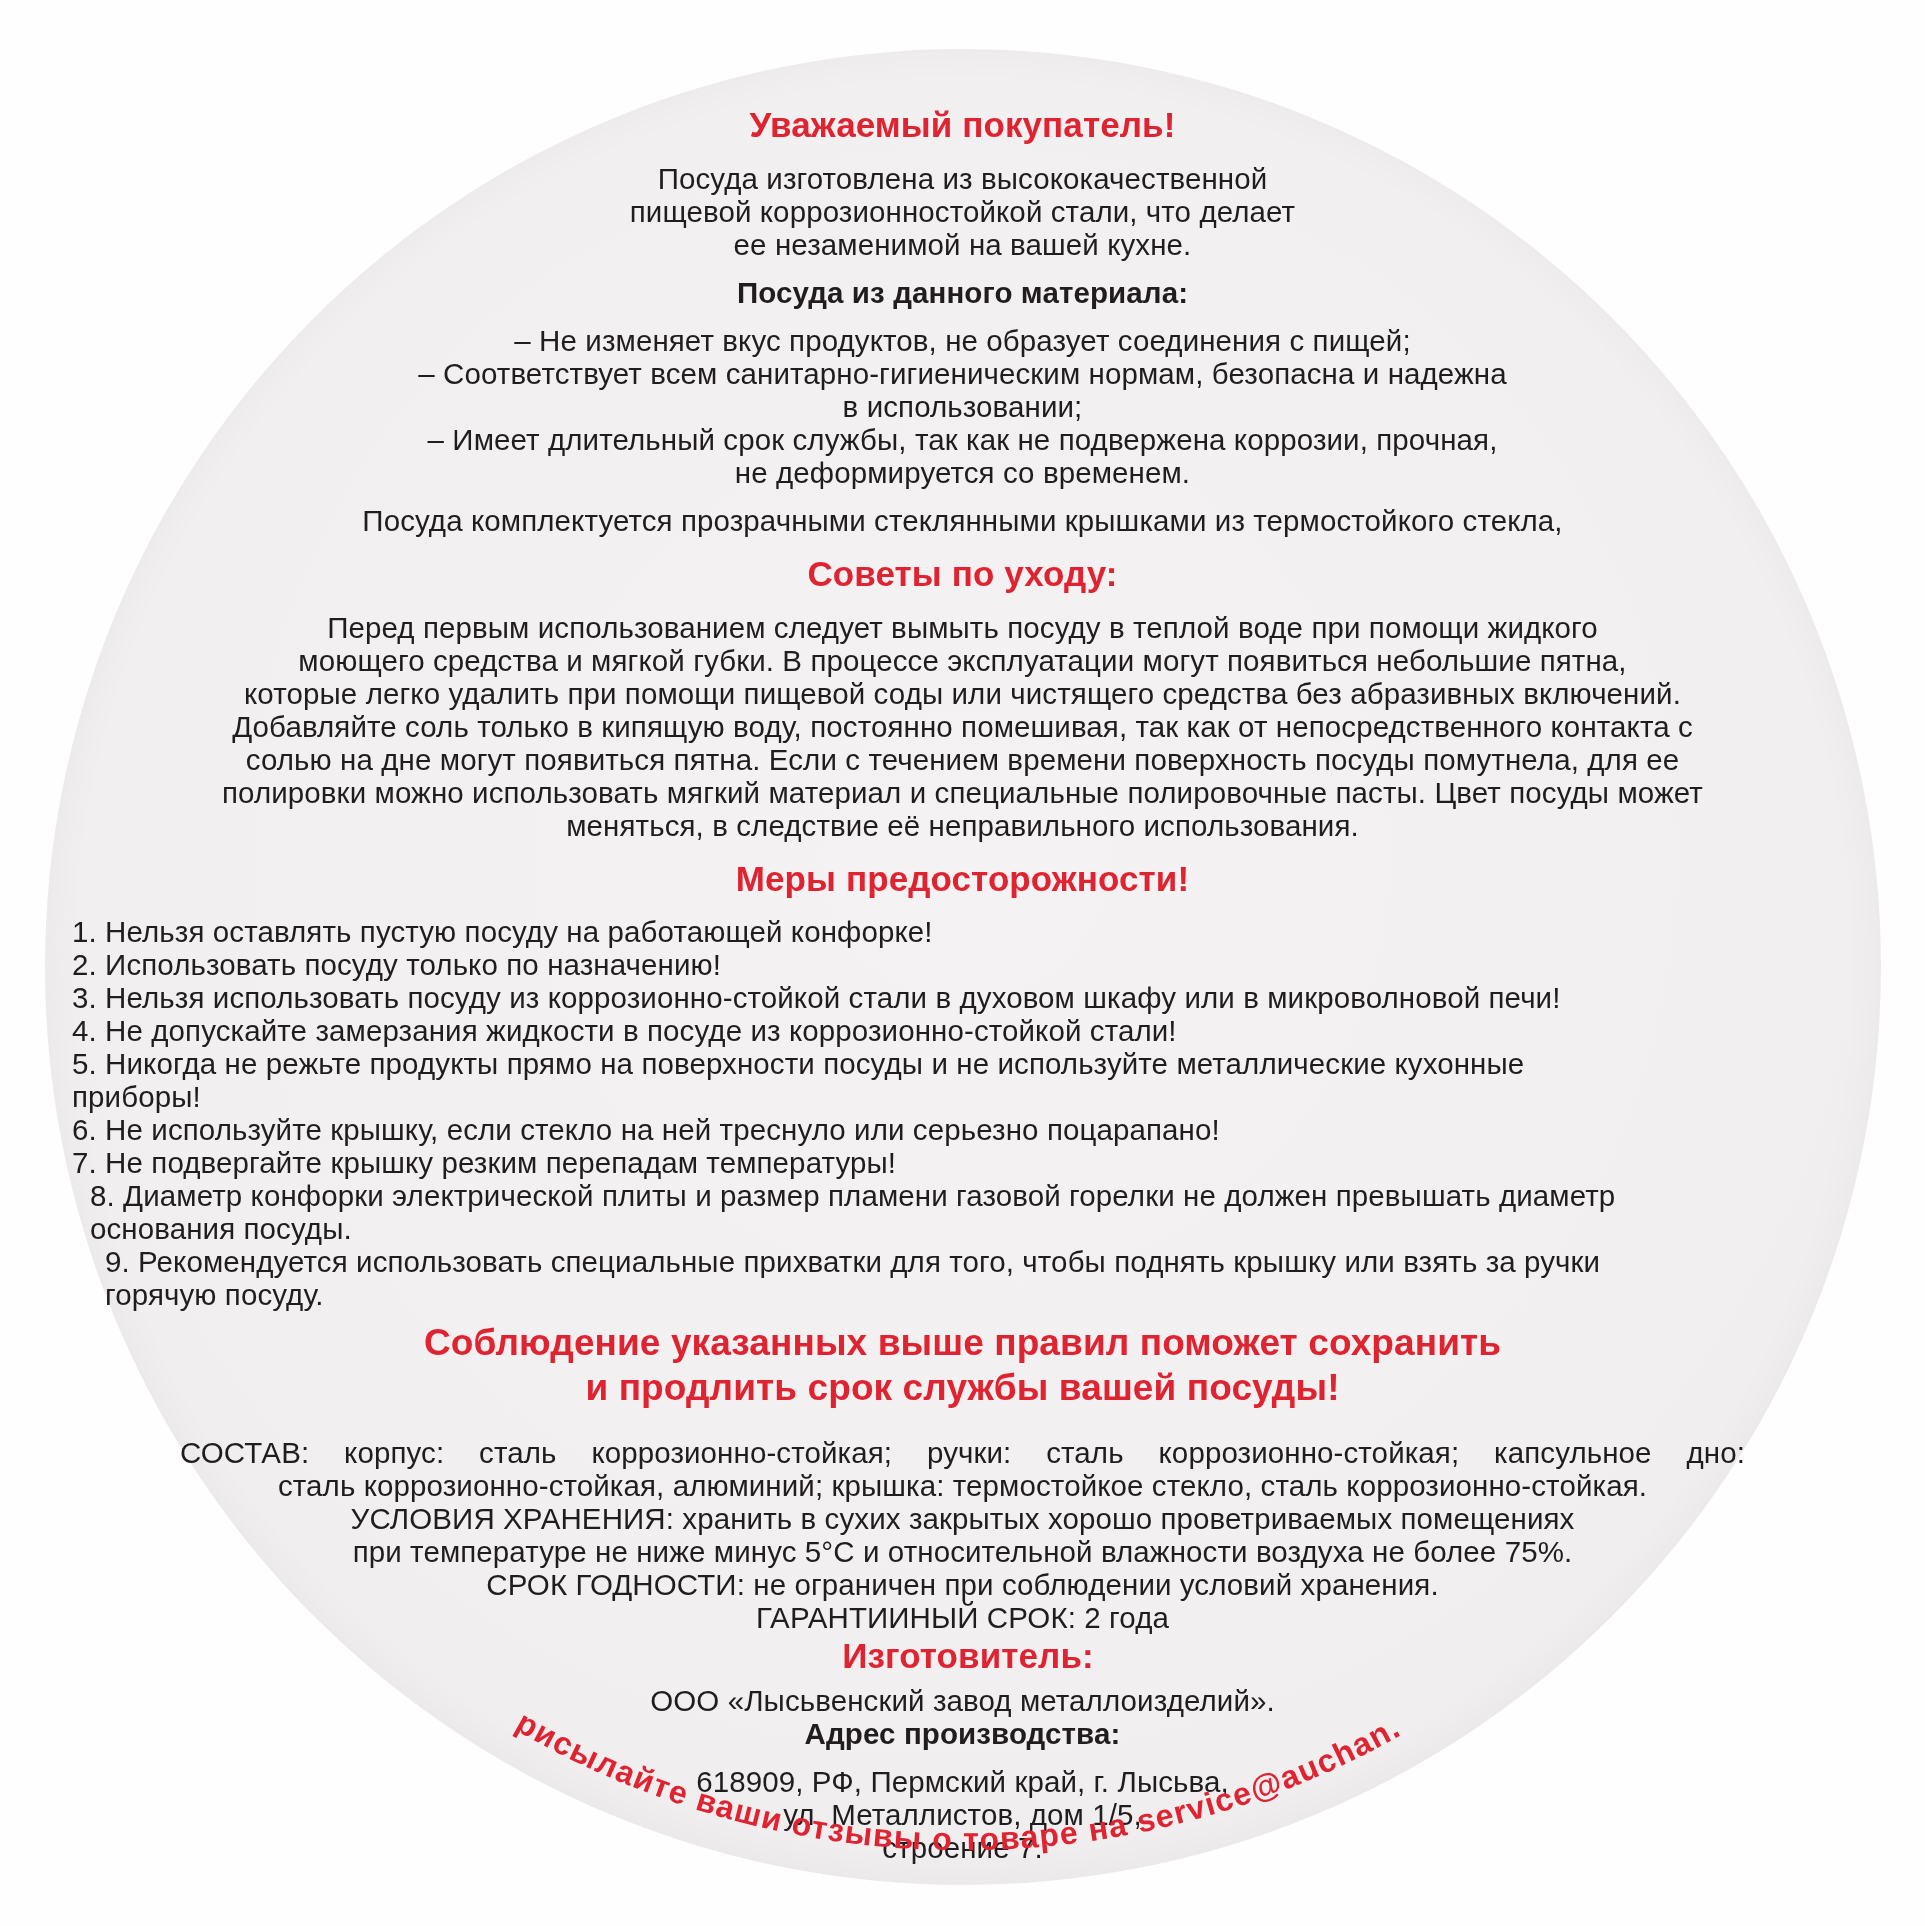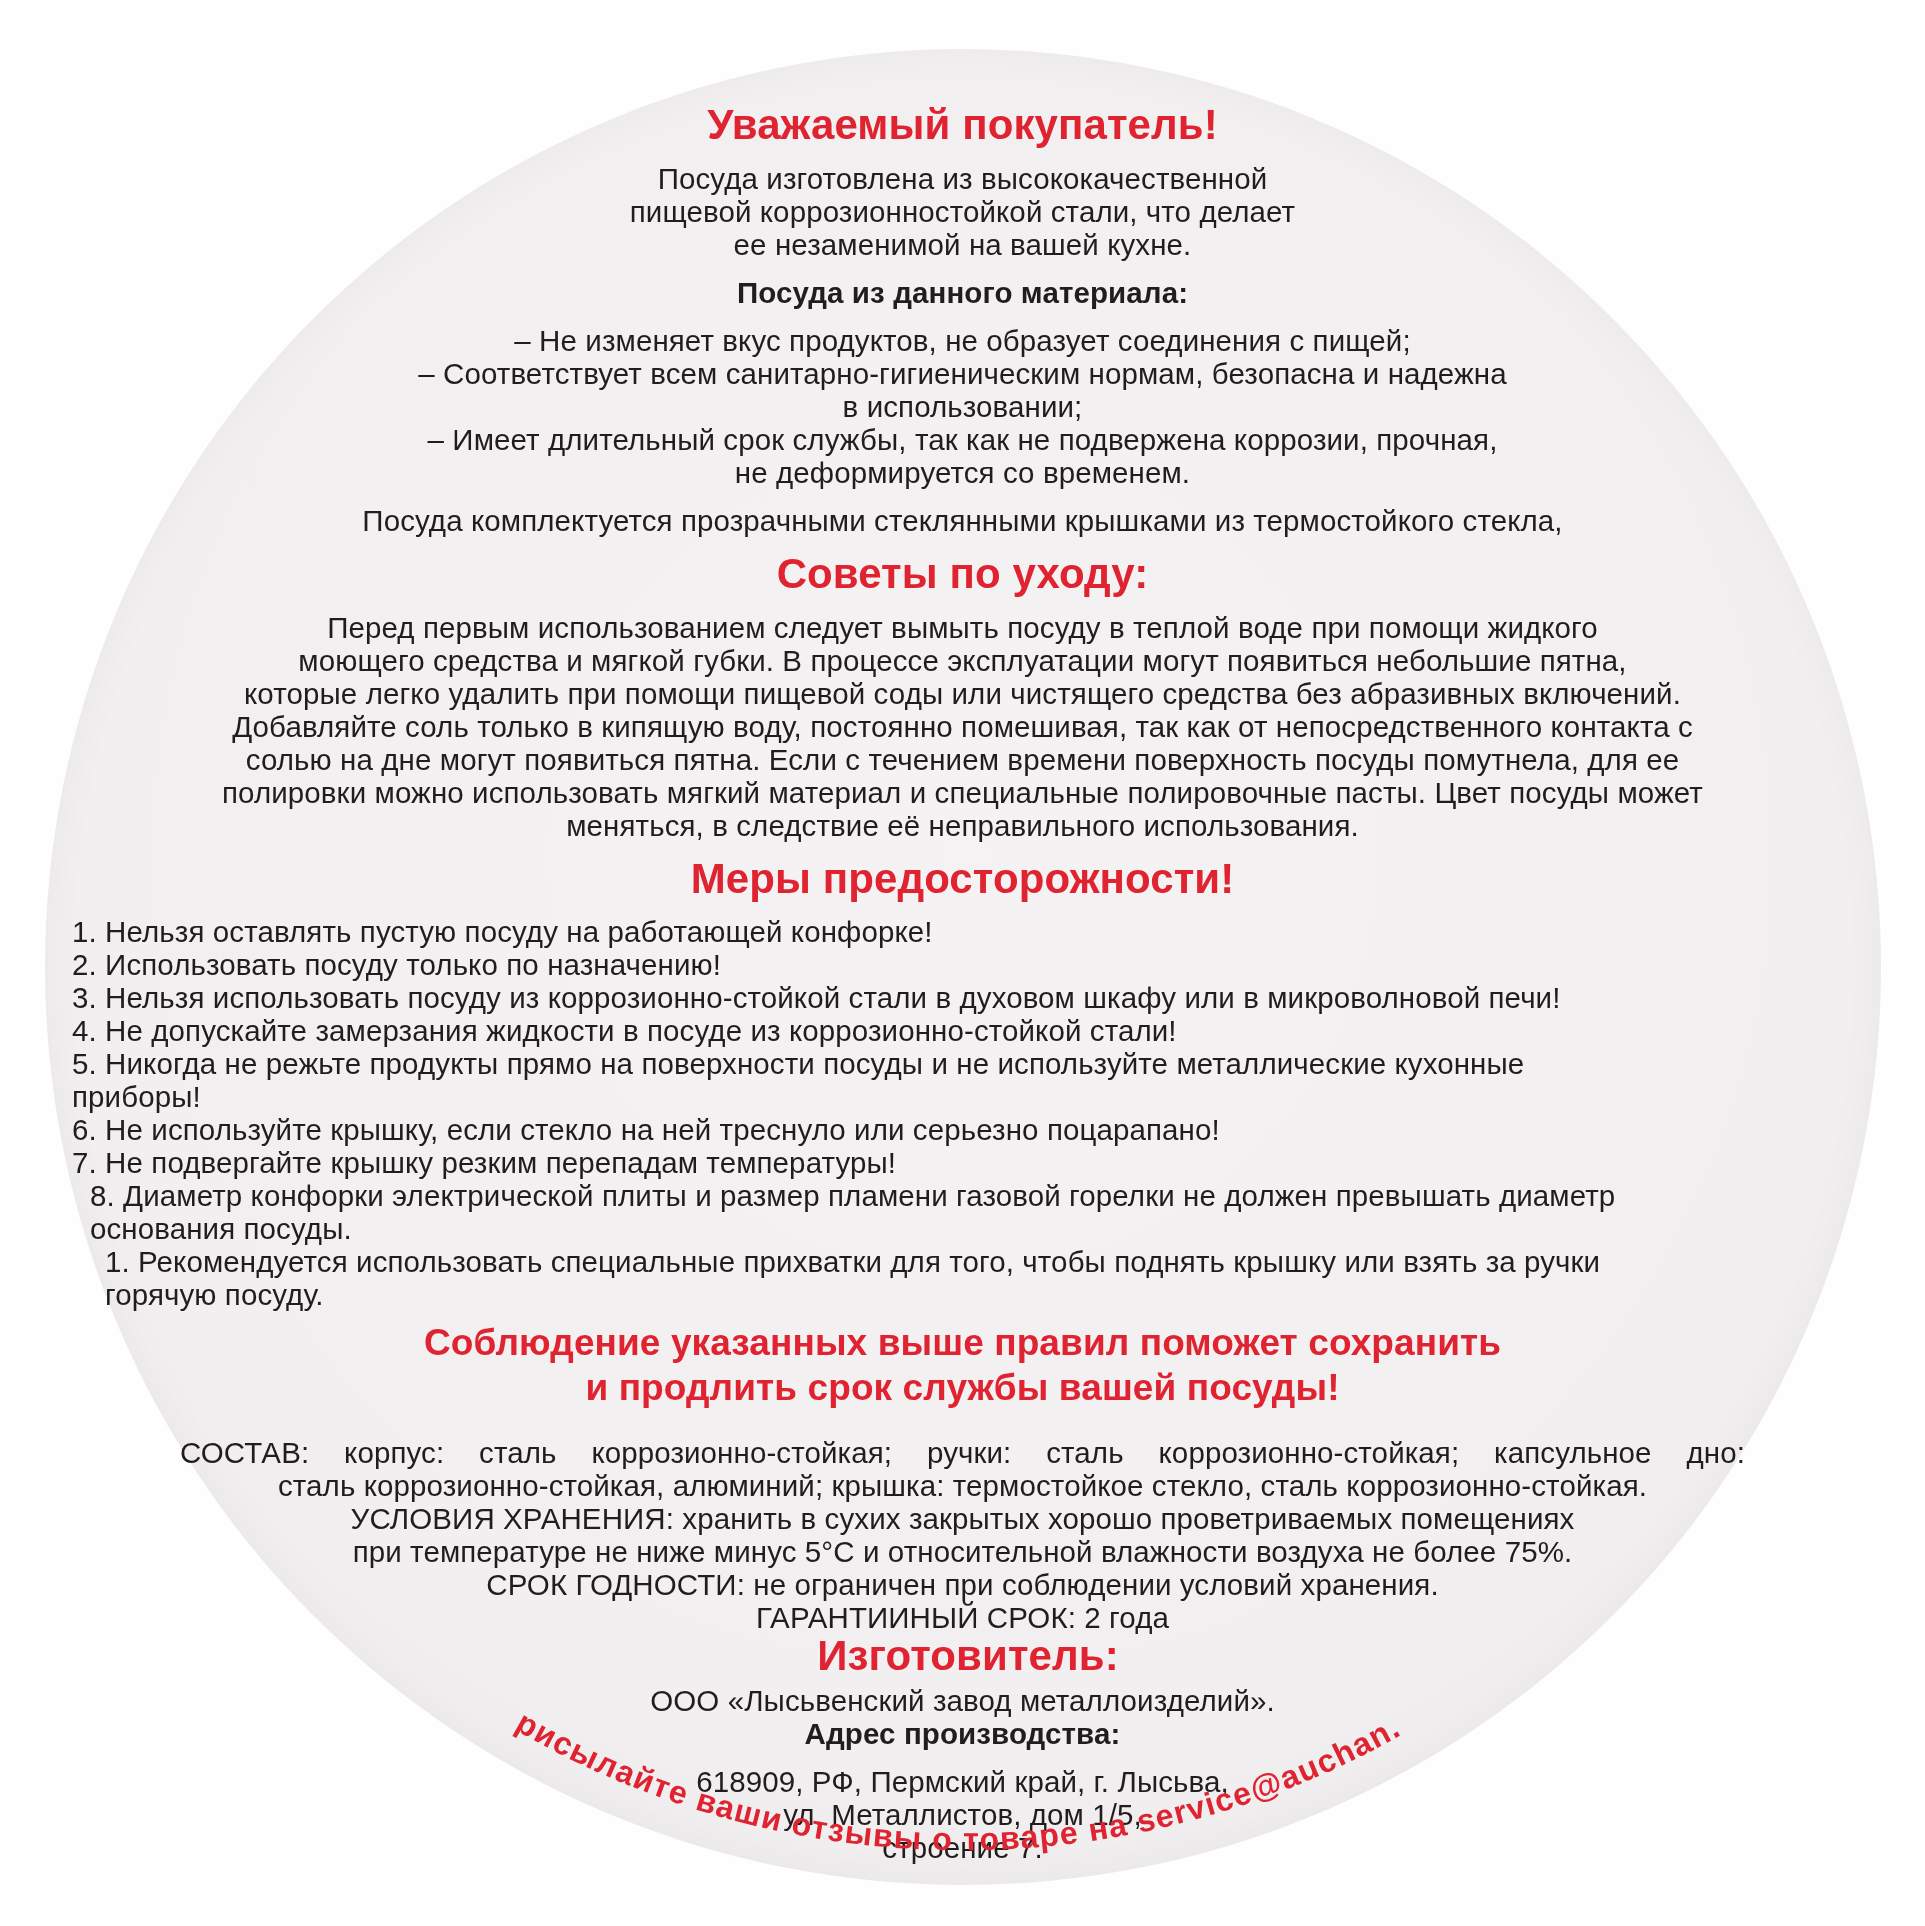--- a/index.html
+++ b/index.html
@@ -24,21 +24,21 @@
     left:0;top:0;width:1925px;height:1926px;
     padding-top:103px;
     box-sizing:border-box;
     text-align:center;
     font-size:29.5px;
     line-height:33px;
     letter-spacing:0.1px;
   }
   .red-h{
     color:#df2330;
-    font-size:42px;
+    font-size:35px;
     line-height:44px;
     font-weight:bold;
     margin:0 0 14px 0;
   }
   .red-h.tight{margin-top:9px;margin-bottom:13px;}
   .red-h.tight2{margin-top:10.3px;margin-bottom:14px;}
   .block{margin:15px;}
   .bold-line{font-weight:bold;}
   .pre{white-space:pre-line;}
   .list{
@@ -123,21 +123,21 @@
       <div class="item pre">1. Нельзя оставлять пустую посуду на работающей конфорке!</div>
       <div class="item pre">2. Использовать посуду только по назначению!</div>
       <div class="item pre">3. Нельзя использовать посуду из коррозионно-стойкой стали в духовом шкафу или в микроволновой печи!</div>
       <div class="item pre">4. Не допускайте замерзания жидкости в посуде из коррозионно-стойкой стали!</div>
       <div class="item pre">5. Никогда не режьте продукты прямо на поверхности посуды и не используйте металлические кухонные
 приборы!</div>
       <div class="item pre">6. Не используйте крышку, если стекло на ней треснуло или серьезно поцарапано!</div>
       <div class="item pre">7. Не подвергайте крышку резким перепадам температуры!</div>
       <div class="item pre">8. Диаметр конфорки электрической плиты и размер пламени газовой горелки не должен превышать диаметр
 основания посуды.</div>
-      <div class="item pre">1. Рекомендуется использовать специальные прихватки для того, чтобы поднять крышку или взять за ручки
+      <div class="item pre">9. Рекомендуется использовать специальные прихватки для того, чтобы поднять крышку или взять за ручки
 горячую посуду.</div>
     </div>
 
     <div class="compliance">
       <div>Соблюдение указанных выше правил поможет сохранить</div>
       <div>и продлить срок службы вашей посуды!</div>
     </div>
 
     <div class="composition">
       <div class="just">СОСТАВ: корпус: сталь коррозионно-стойкая; ручки: сталь коррозионно-стойкая; капсульное дно:</div>

